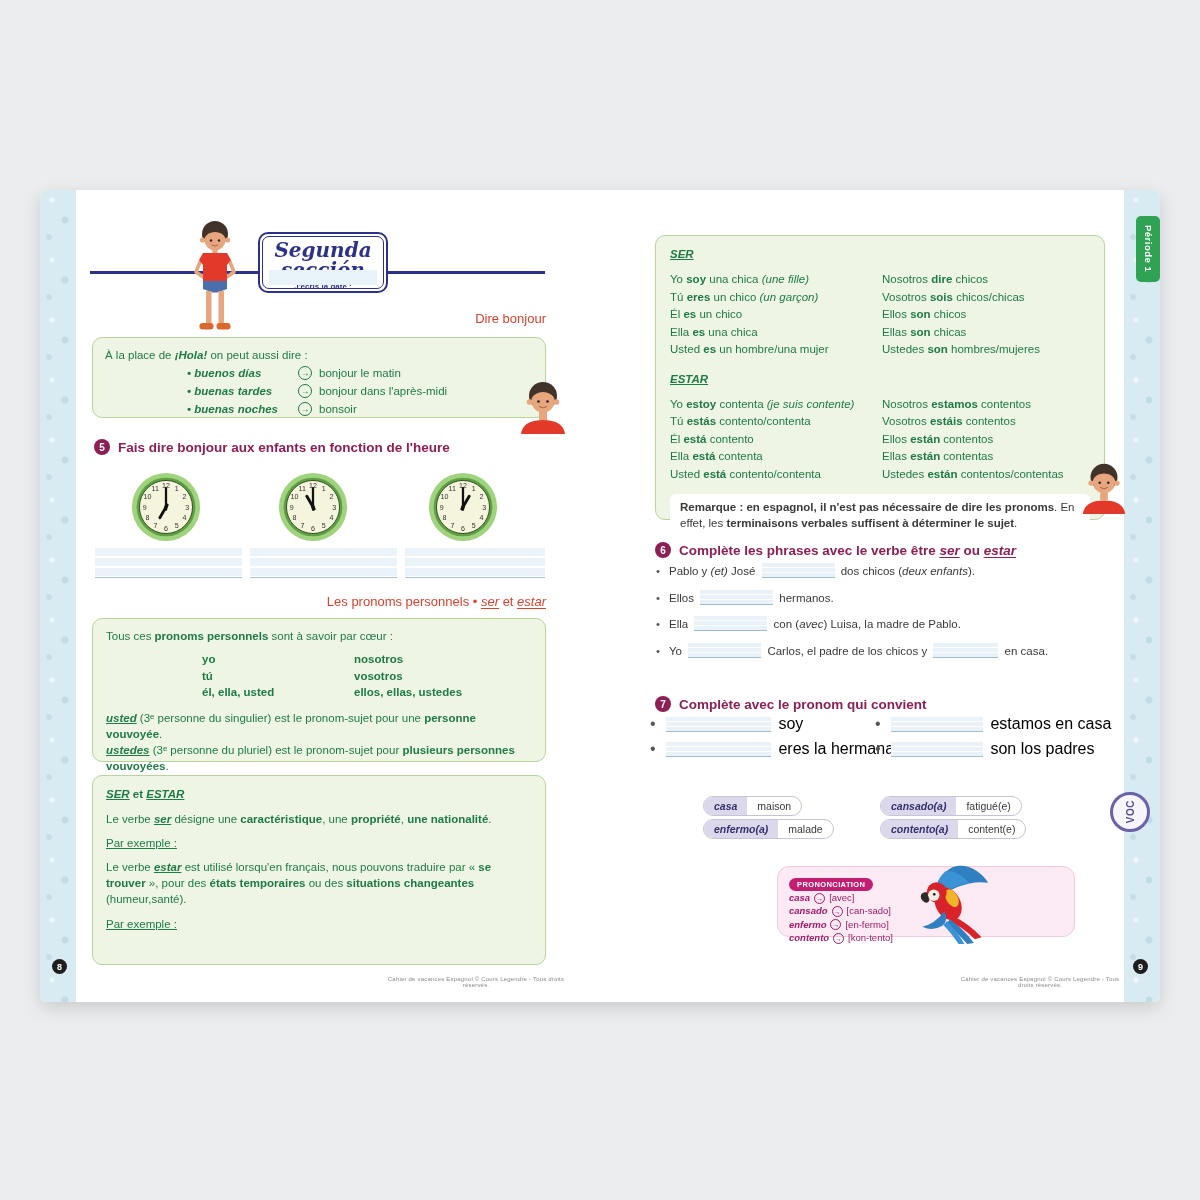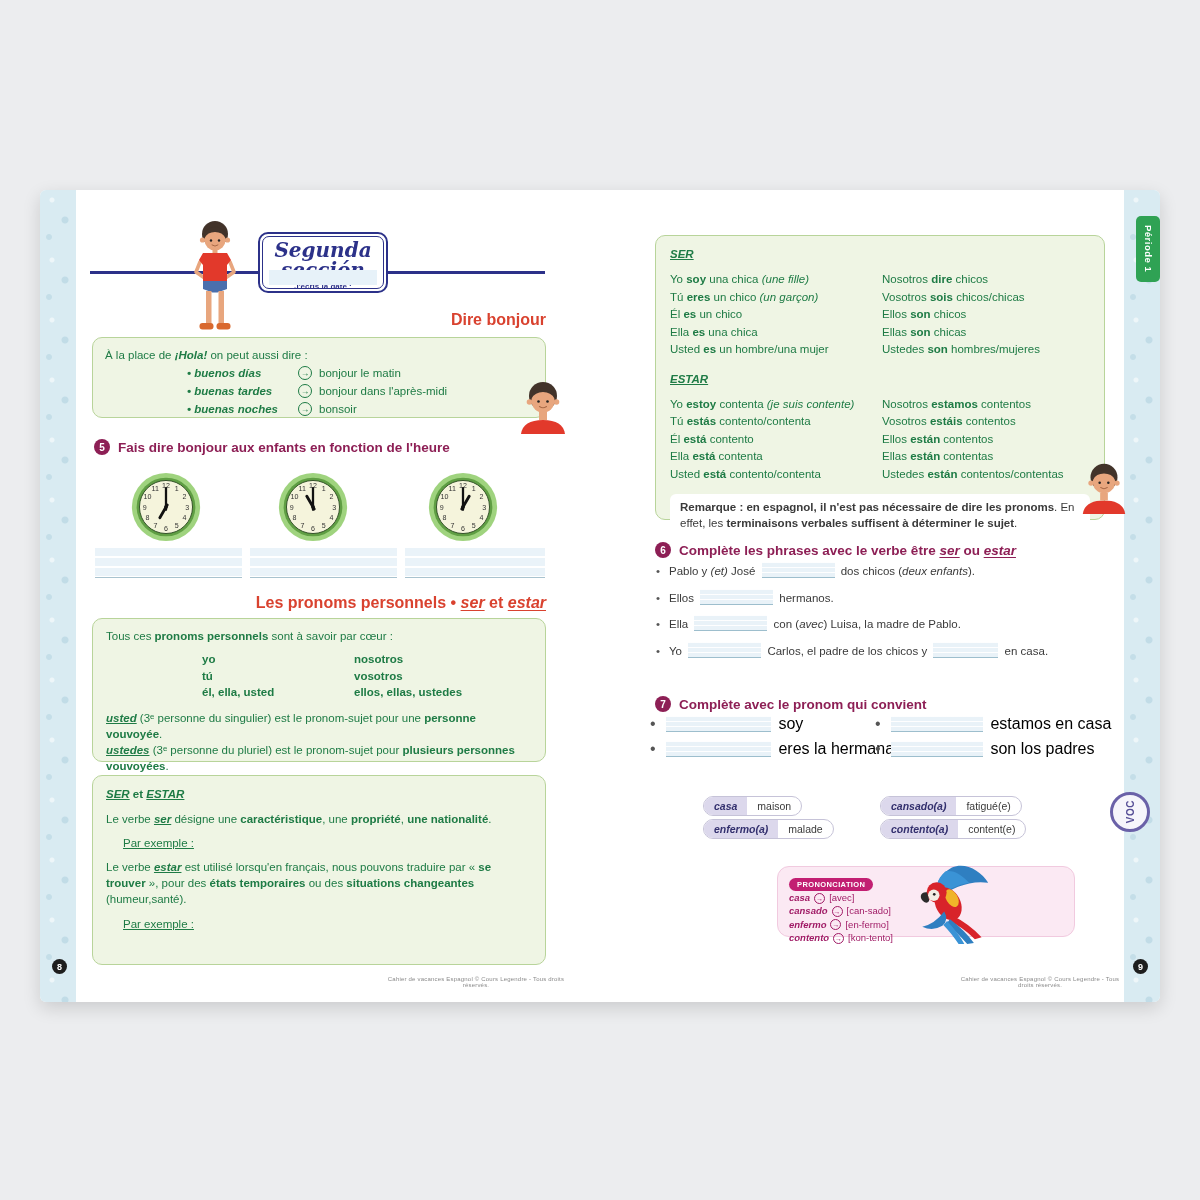--- a/index.html
+++ b/index.html
@@ -19,42 +19,42 @@
   .boy-standing{position:absolute;left:108px;top:28px;width:62px;height:124px;z-index:2;}
   .boy-head1{position:absolute;left:440px;top:186px;width:54px;height:58px;z-index:3;}
   .boy-head2{position:absolute;left:438px;top:262px;width:52px;height:68px;z-index:3;}
 
   .section-box{position:absolute;left:182px;top:42px;width:130px;height:61px;background:#fff;border:2px solid #2c3189;border-radius:10px;z-index:2;box-sizing:border-box;}
   .section-box::before{content:"";position:absolute;inset:2px;border:1px solid #2c3189;border-radius:7px;pointer-events:none;}
   .section-title{font-family:"DejaVu Serif",serif;font-style:italic;color:#2c3189;font-size:20px;font-weight:bold;text-align:center;margin:6px 0 0;line-height:1;}
   .date-label{color:#2c3189;font-weight:bold;font-size:8px;text-align:center;margin-top:2px;}
   .date-input{position:absolute;left:9px;right:9px;bottom:6px;height:15px;background:#e7f2f9;}
 
-  .red-label{position:absolute;color:#d9422f;font-weight:bold;font-size:16px;}
+  .red-label{position:absolute;color:#d9422f;font-weight:normal;font-size:13px;}
   .red-label u, .mag u{text-decoration-thickness:1px;text-underline-offset:2px;}
 
   .green-box{position:absolute;background:#eff5e4;border:1px solid #b8d49a;border-radius:10px;color:#1e7b45;font-size:11.5px;line-height:1.4;box-sizing:border-box;}
   .green-box b{font-weight:bold;}
 
   .gr-item{display:flex;align-items:center;gap:7px;margin:2px 0 2px 82px;}
   .gr-es{width:104px;font-weight:bold;font-style:italic;}
   .circ-arrow{flex:0 0 auto;width:12px;height:12px;border:1px solid currentColor;border-radius:50%;display:inline-flex;align-items:center;justify-content:center;}
   .circ-arrow::before{content:"\2192";font-size:8.5px;line-height:1;}
 
   .ex-head{position:absolute;display:flex;align-items:center;gap:8px;color:#8d1f55;font-weight:bold;font-size:13.5px;z-index:2;}
   .ex-num{flex:0 0 auto;width:16px;height:16px;border-radius:50%;background:#8d1f55;color:#fff;font-size:10px;display:flex;align-items:center;justify-content:center;font-weight:bold;}
 
   .clock{position:absolute;width:72px;height:72px;}
   .answer-box{position:absolute;height:29px;background:repeating-linear-gradient(to bottom,#eaf3f9 0,#eaf3f9 8px,#ffffff 8px,#ffffff 10px);border-bottom:1.5px solid #a9c3cf;}
 
   .pr-cols{display:flex;margin:7px 0 9px 96px;font-weight:bold;line-height:1.45;}
   .pr-col1{width:152px;}
 
   .ex-label{display:inline-block;width:92px;flex:0 0 92px;}
-  .ex-row{display:flex;margin:8px 17px 0;gap:24px;}
+  .ex-row{display:flex;margin:8px 0 0;gap:24px;}
   .ex-body div{margin-bottom:1px;}
 
   .conj-h{font-weight:bold;margin:0 0 9px;}
   .conj-grid{display:flex;}
   .conj-c1{flex:0 0 212px;}
   .conj-c2{flex:1;}
   .conj-grid div{margin-bottom:1.5px;}
   .remark{background:#ffffff;border-radius:6px;padding:6px 10px;color:#3a3a3a;margin-top:9px;font-size:11.5px;line-height:1.35;}
   .ex6-lines{position:absolute;left:15px;top:372px;width:452px;}
   .ex6-lines .bline{margin:0 0 7px 14px;position:relative;color:#3a3a3a;font-size:11.5px;line-height:1.7;}

